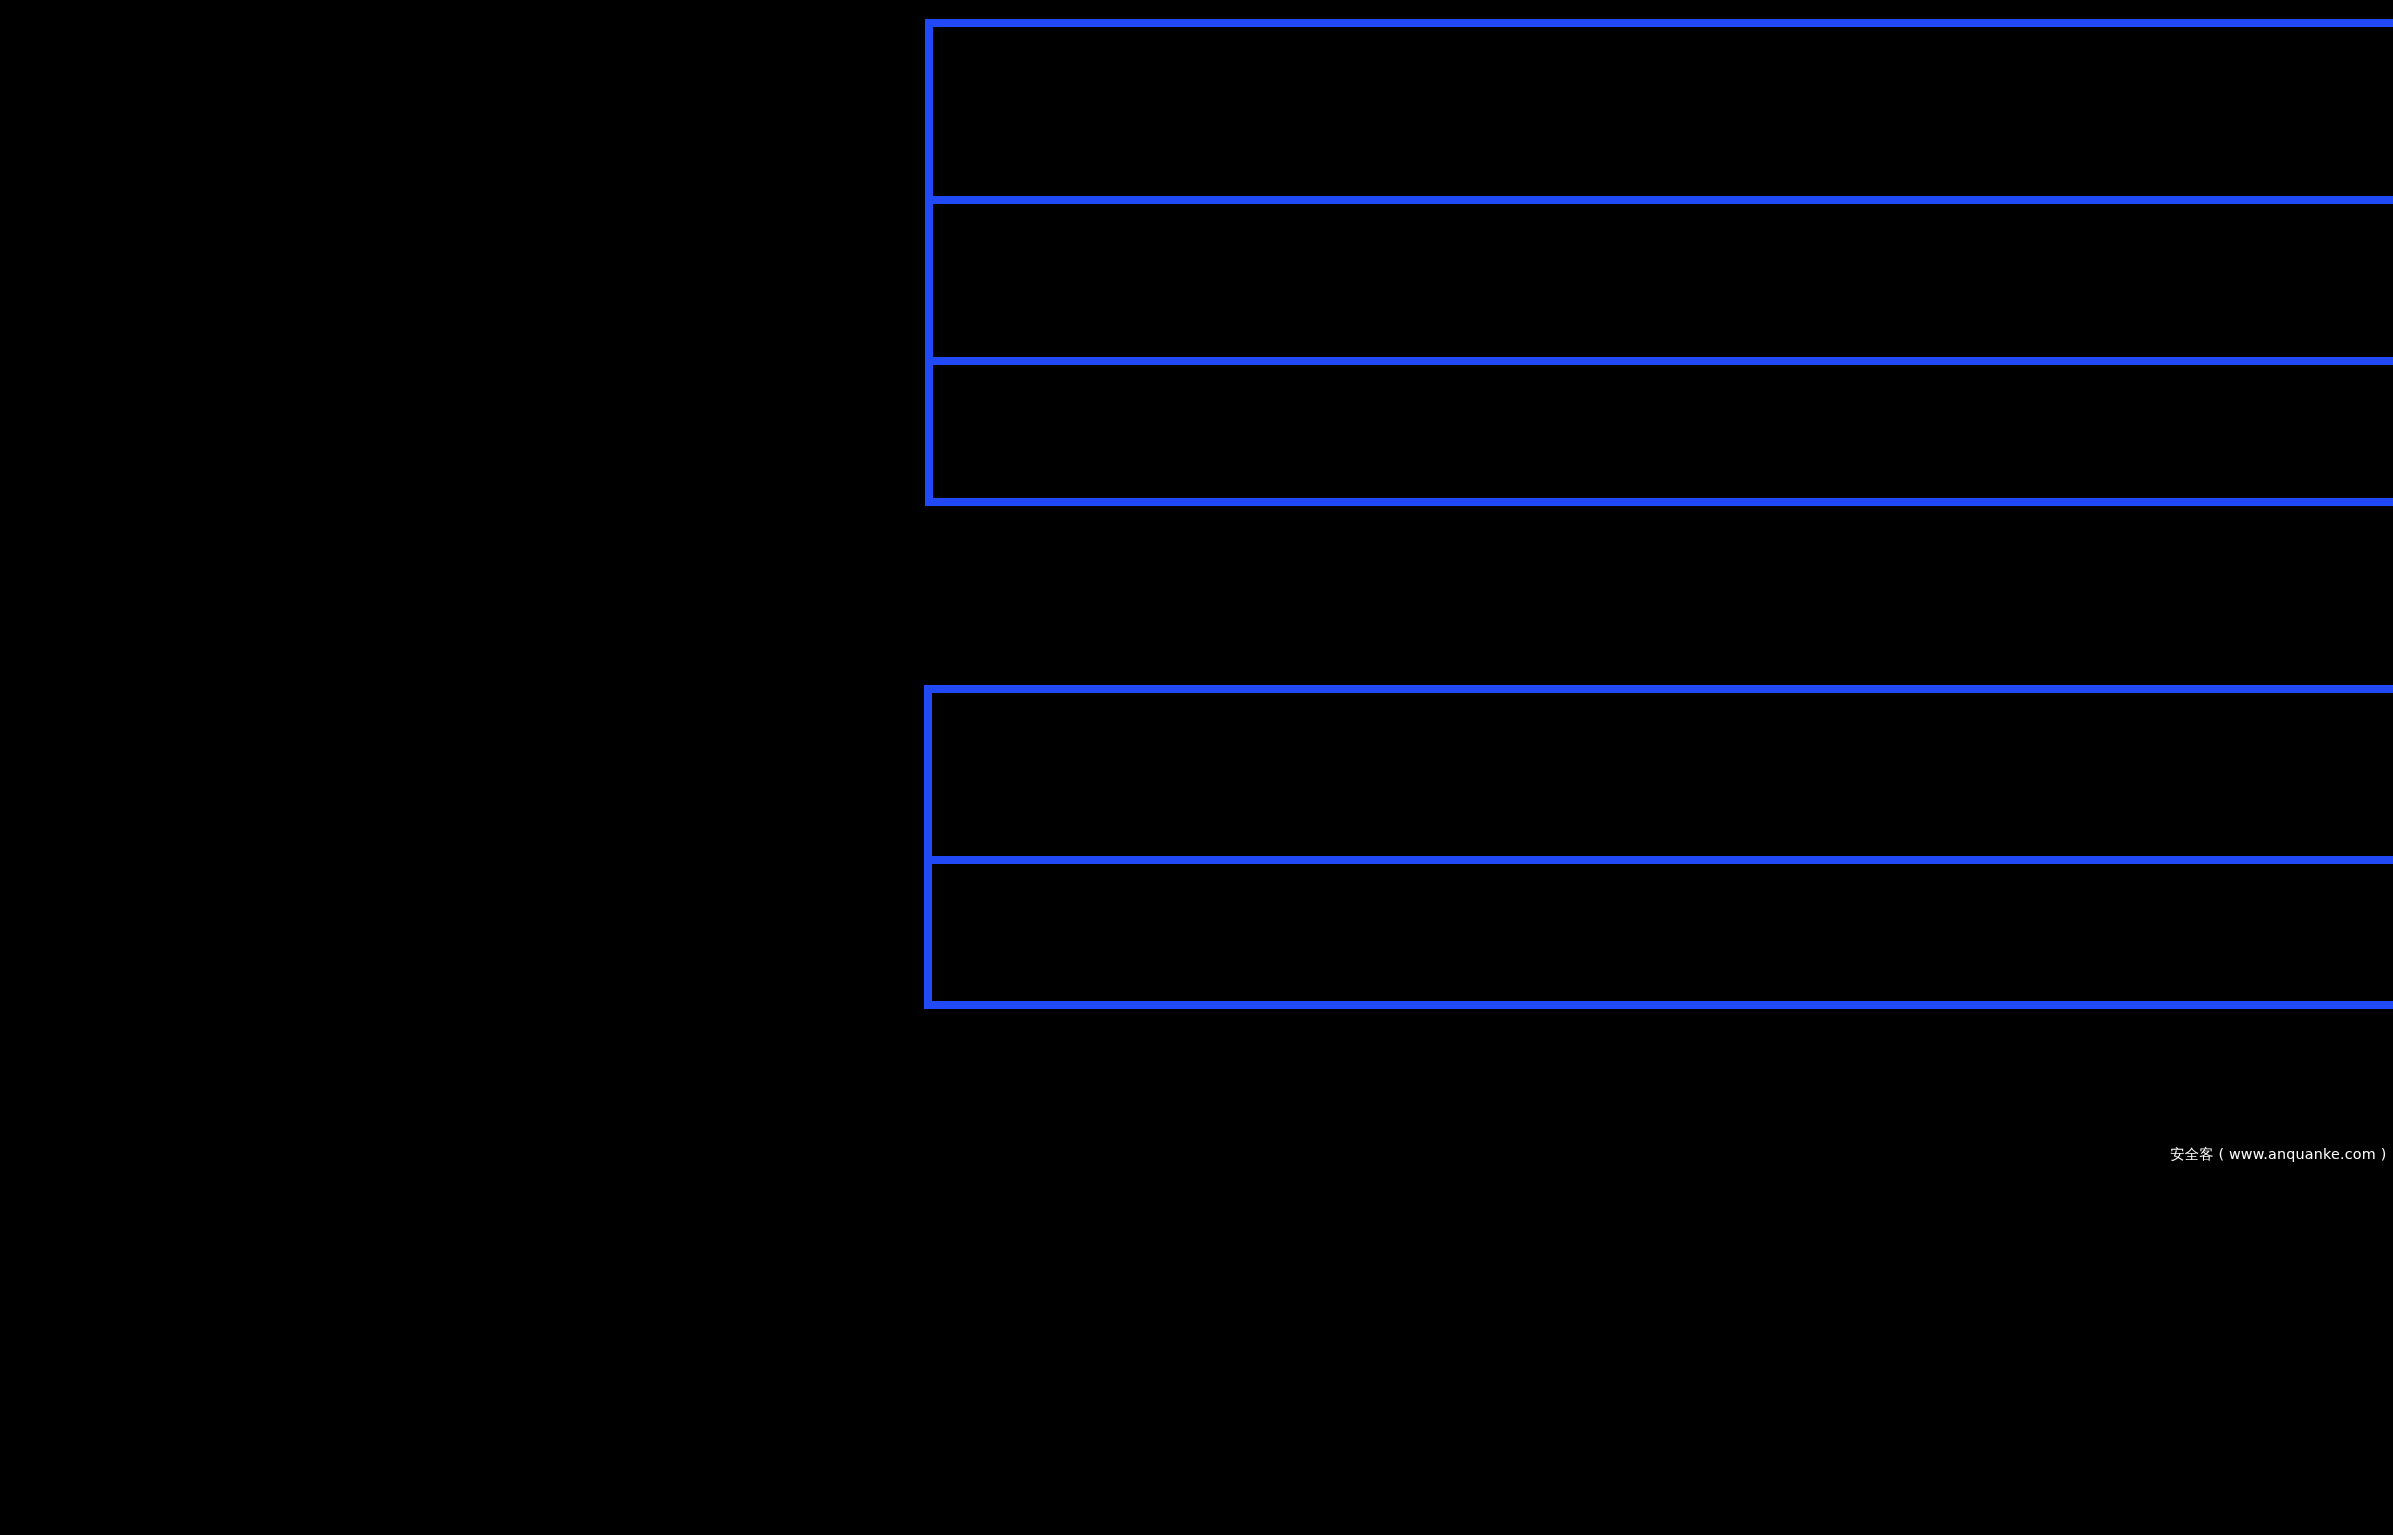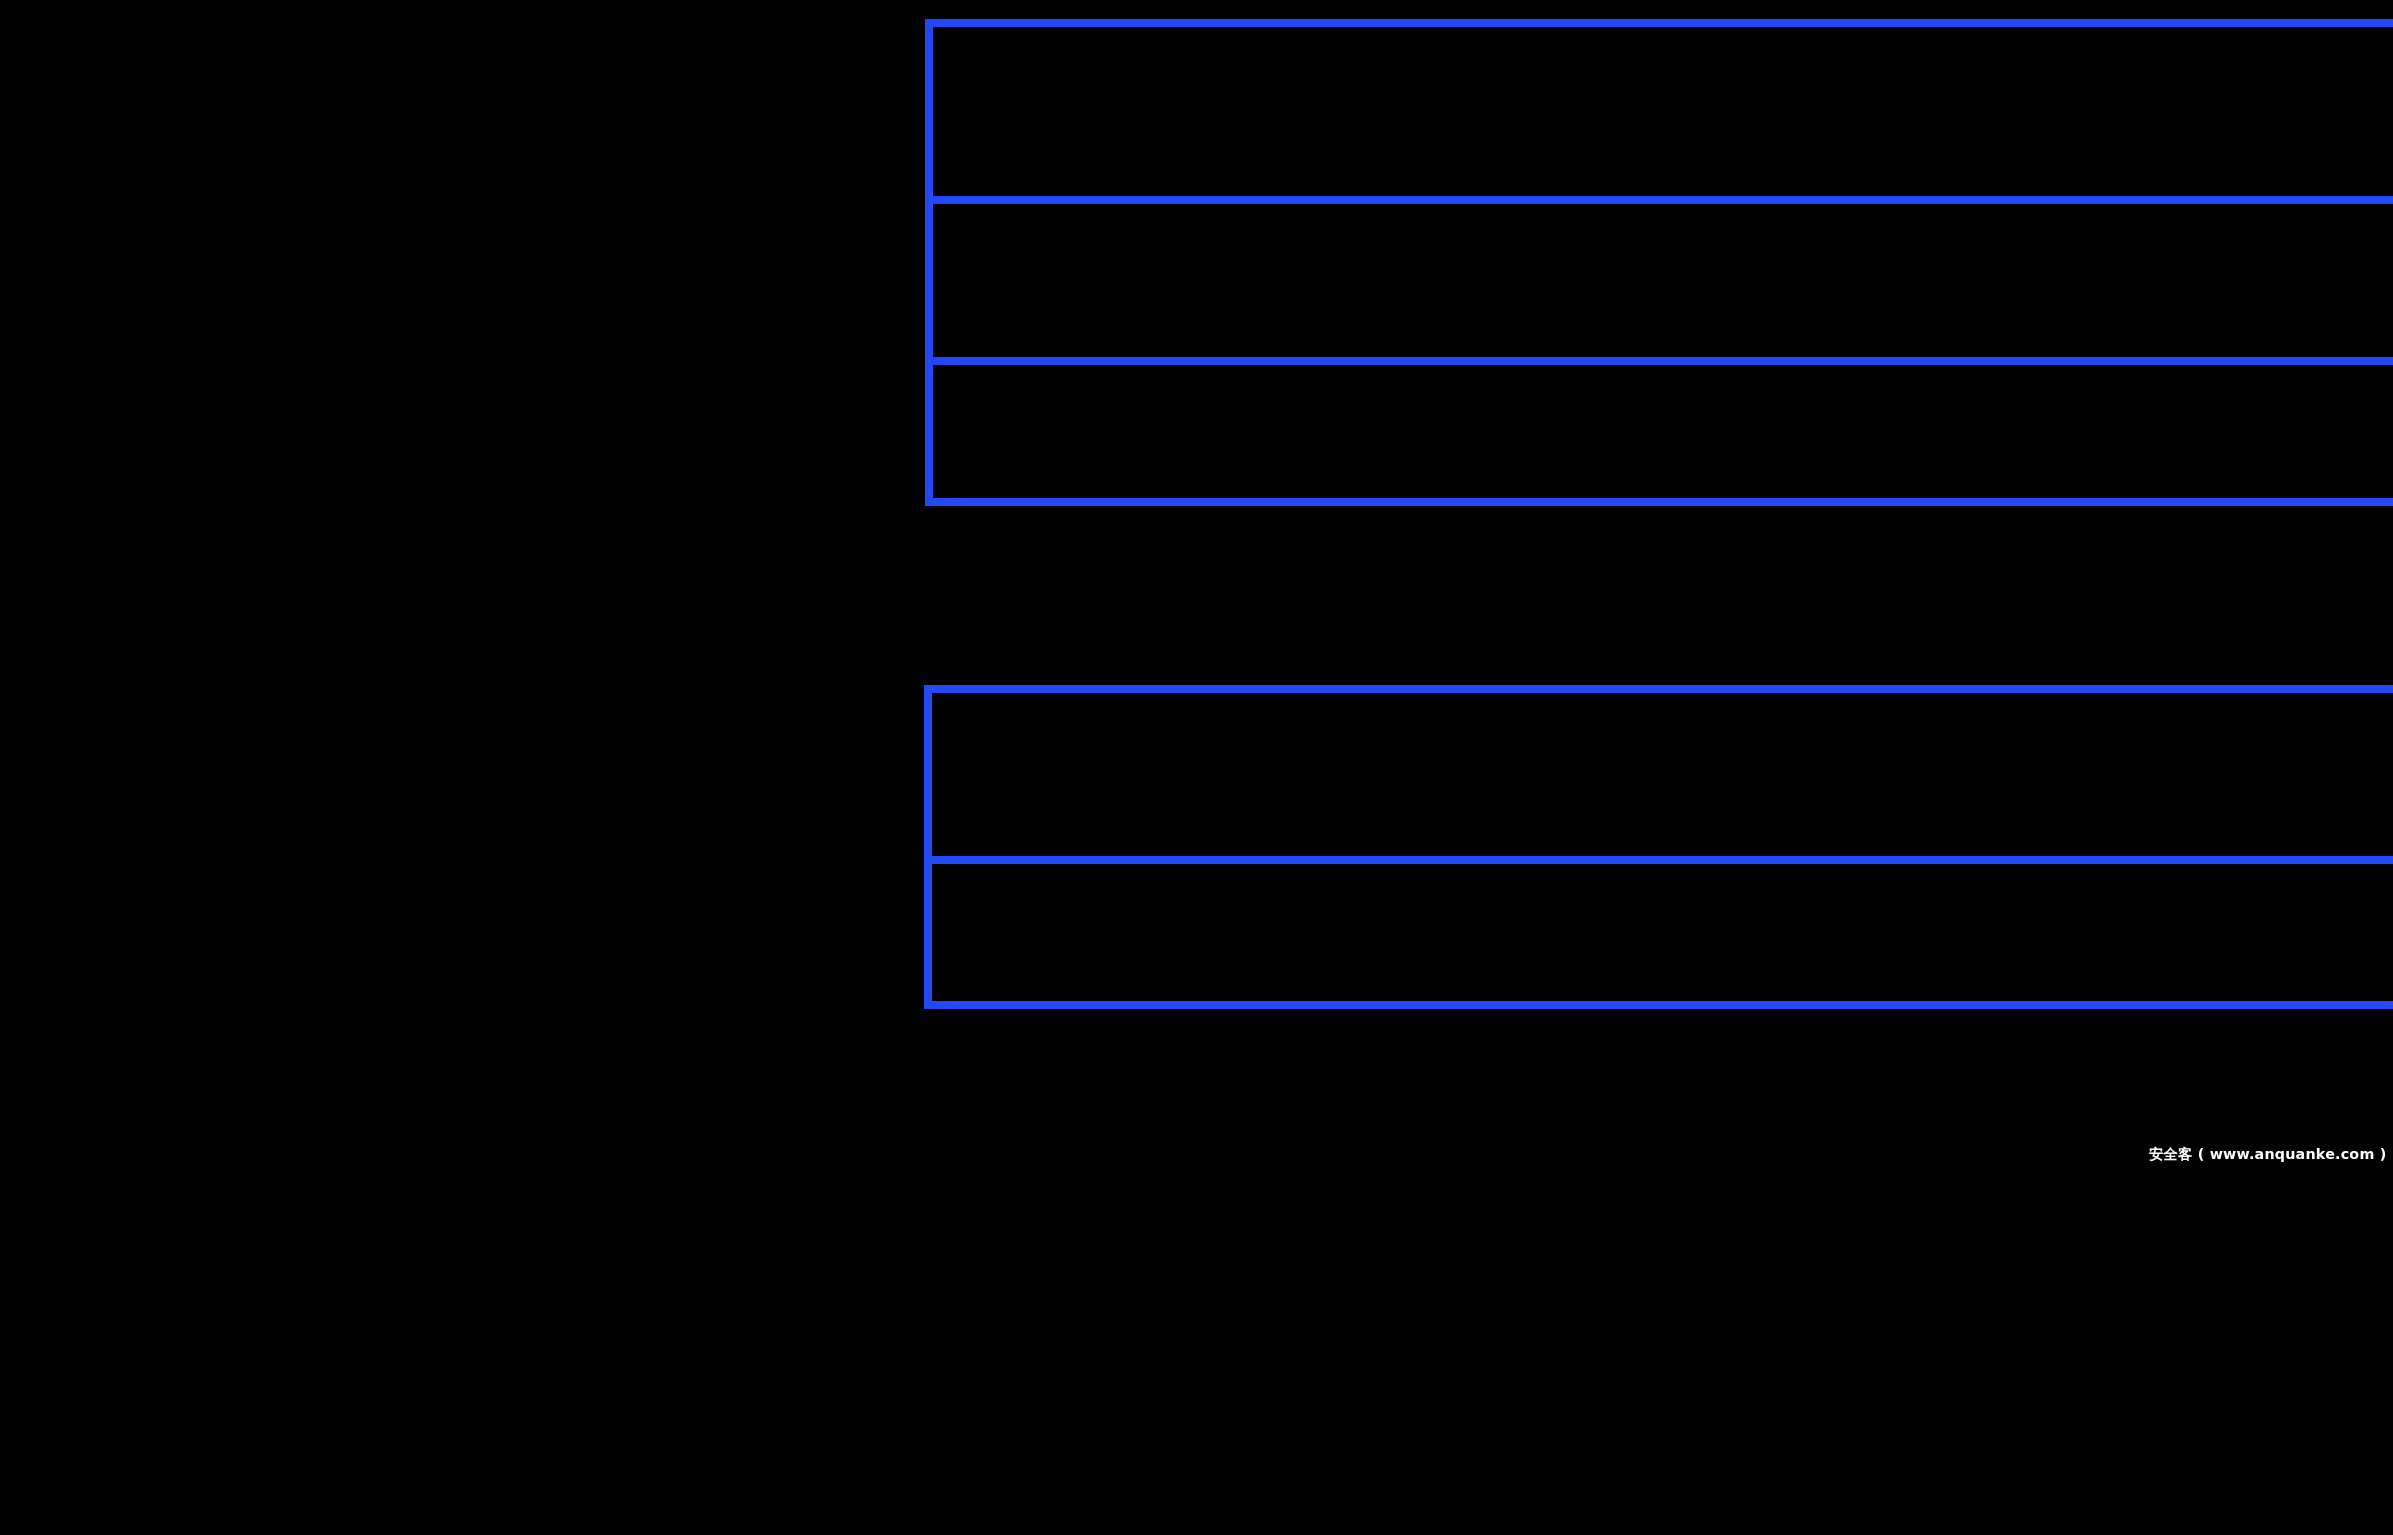--- a/index.html
+++ b/index.html
@@ -89,21 +89,21 @@
     font-size: 14.3px;
     line-height: 1;
     letter-spacing: 0.2px;
     white-space: nowrap;
     font-family: "DejaVu Sans", "Liberation Sans", sans-serif;
   }
 </style>
 </head>
 <body style="background: rgb(0, 0, 0);">
 
-<div id="screen" style="background: #a21caf; width: 2394px; height: 1167px; font-weight: bold;">
+<div id="screen" style="background: #a21caf; width: 2394px; height: 1167px;">
 
   <div class="capture-surface"></div>
 
   <div class="annot-group" id="annot-group-1" style="left: 925px; top: 19px; width: 1477px; height: 487px; border-width: 8.6px; border-color: rgb(33, 73, 245);">
     <div class="annot-cell r0" style="height: 169px;"></div>
     <div class="annot-cell r1" style="height: 161px; border-top-width: 8.6px; border-top-color: rgb(33, 73, 245);"></div>
     <div class="annot-cell r2" style="height: 140px; border-top-width: 8.6px; border-top-color: rgb(33, 73, 245);"></div>
   </div>
 
   <div class="annot-group" id="annot-group-2" style="left: 924px; top: 685px; width: 1478px; height: 324px; border-width: 8.6px; border-color: rgb(33, 73, 245);">

